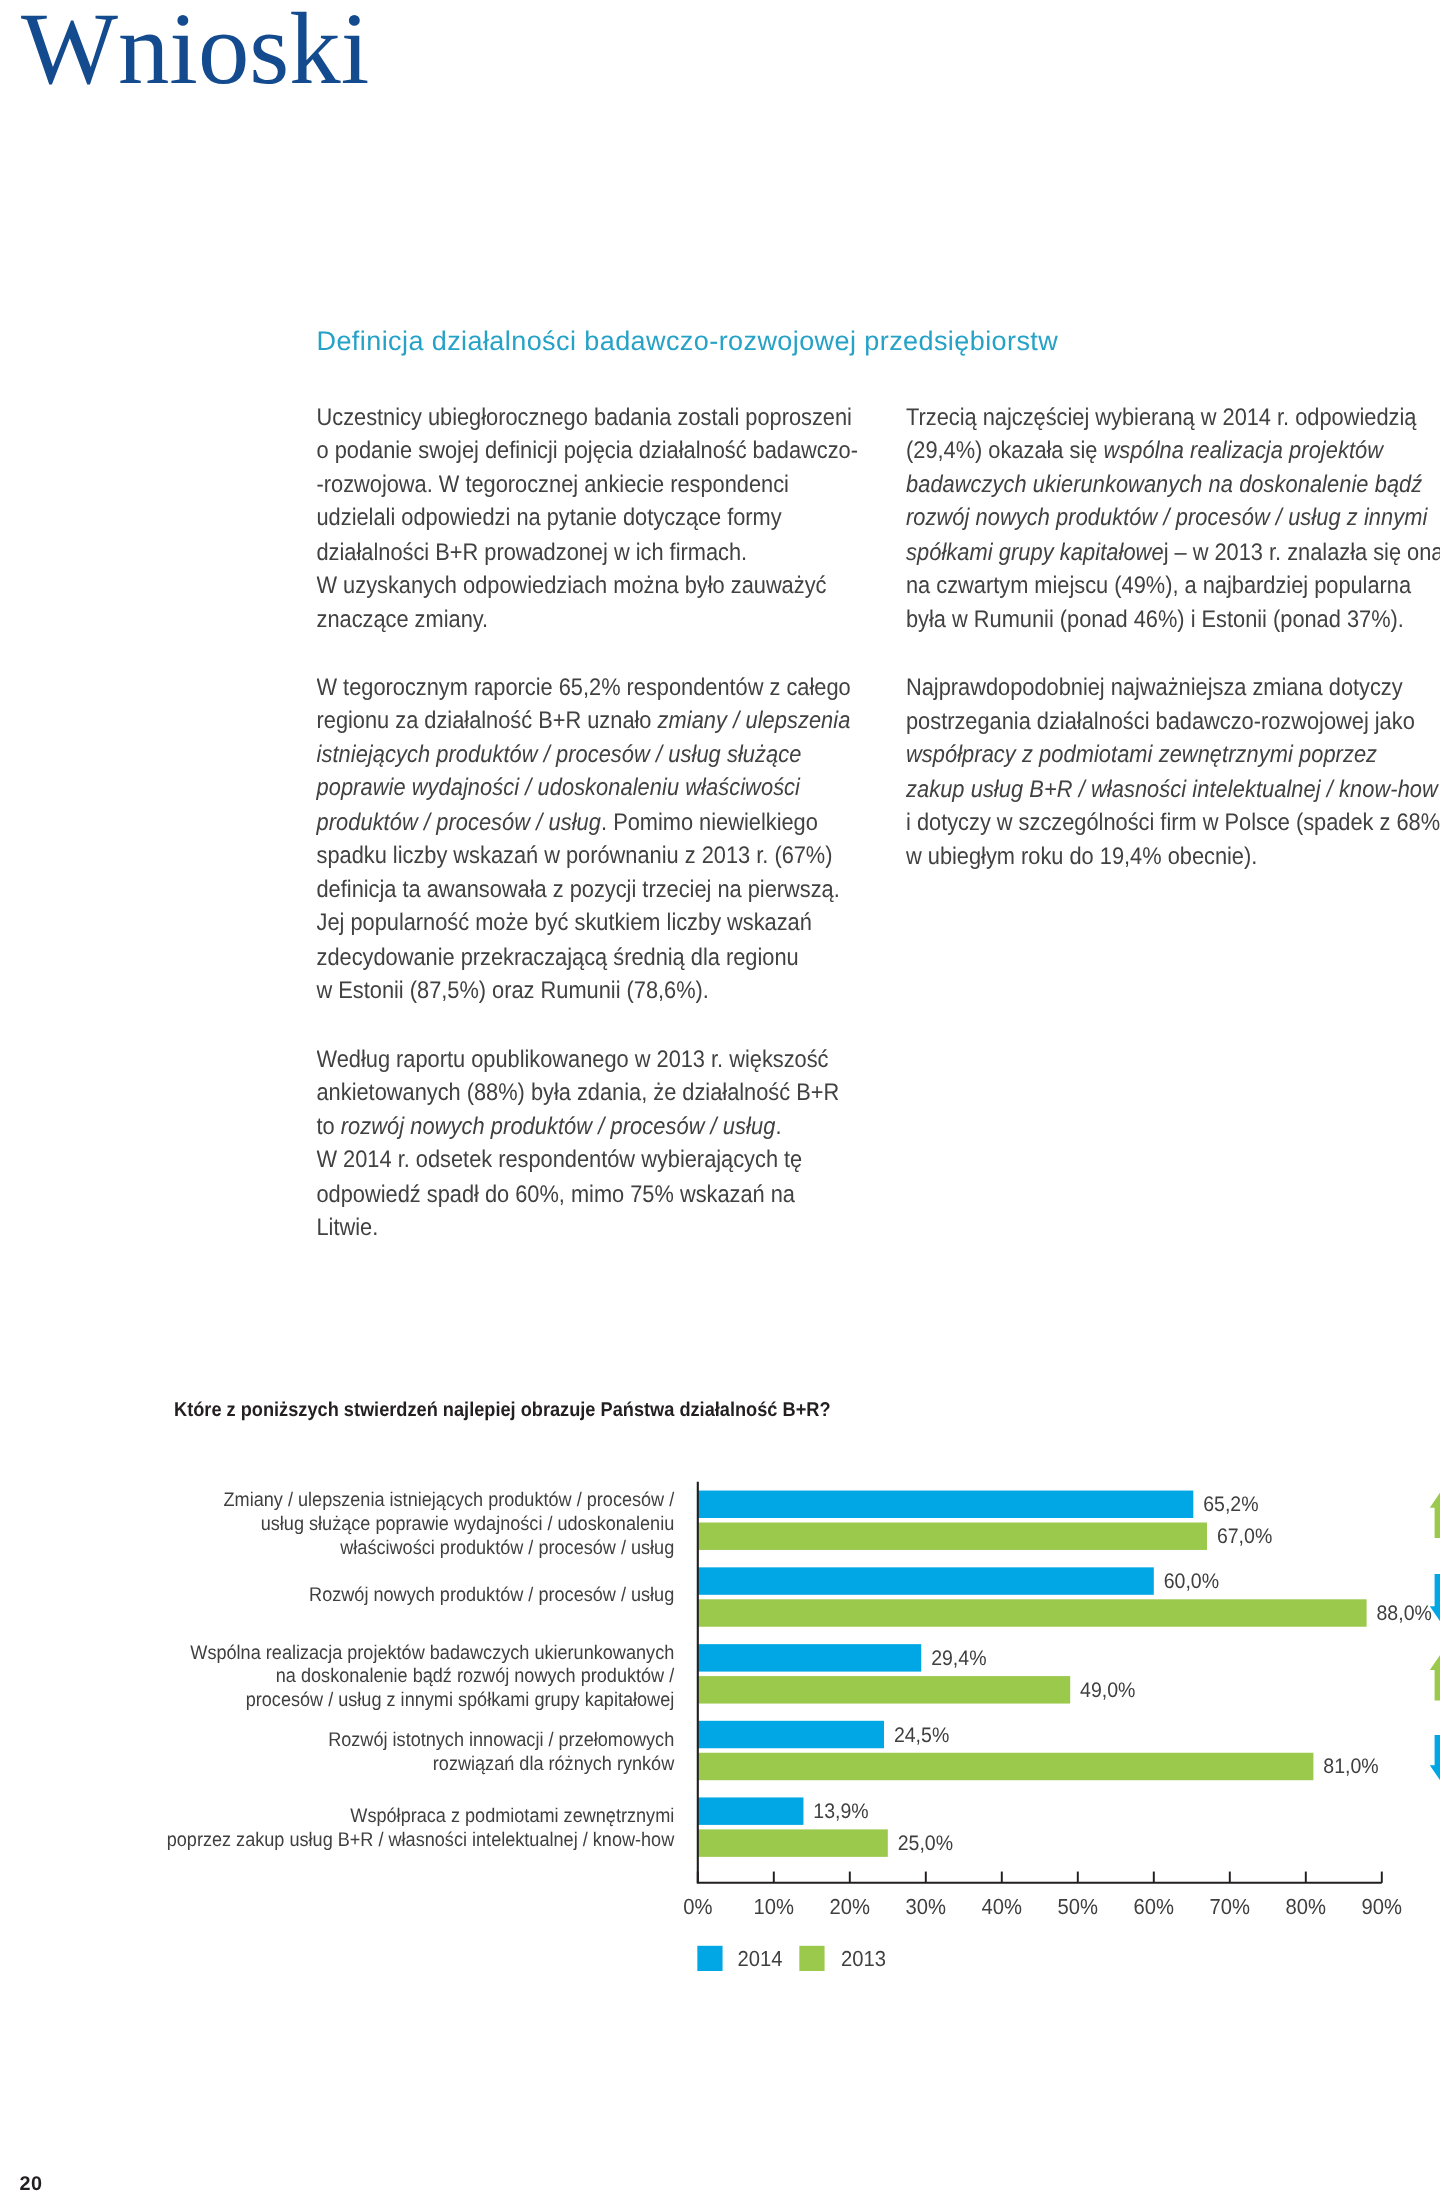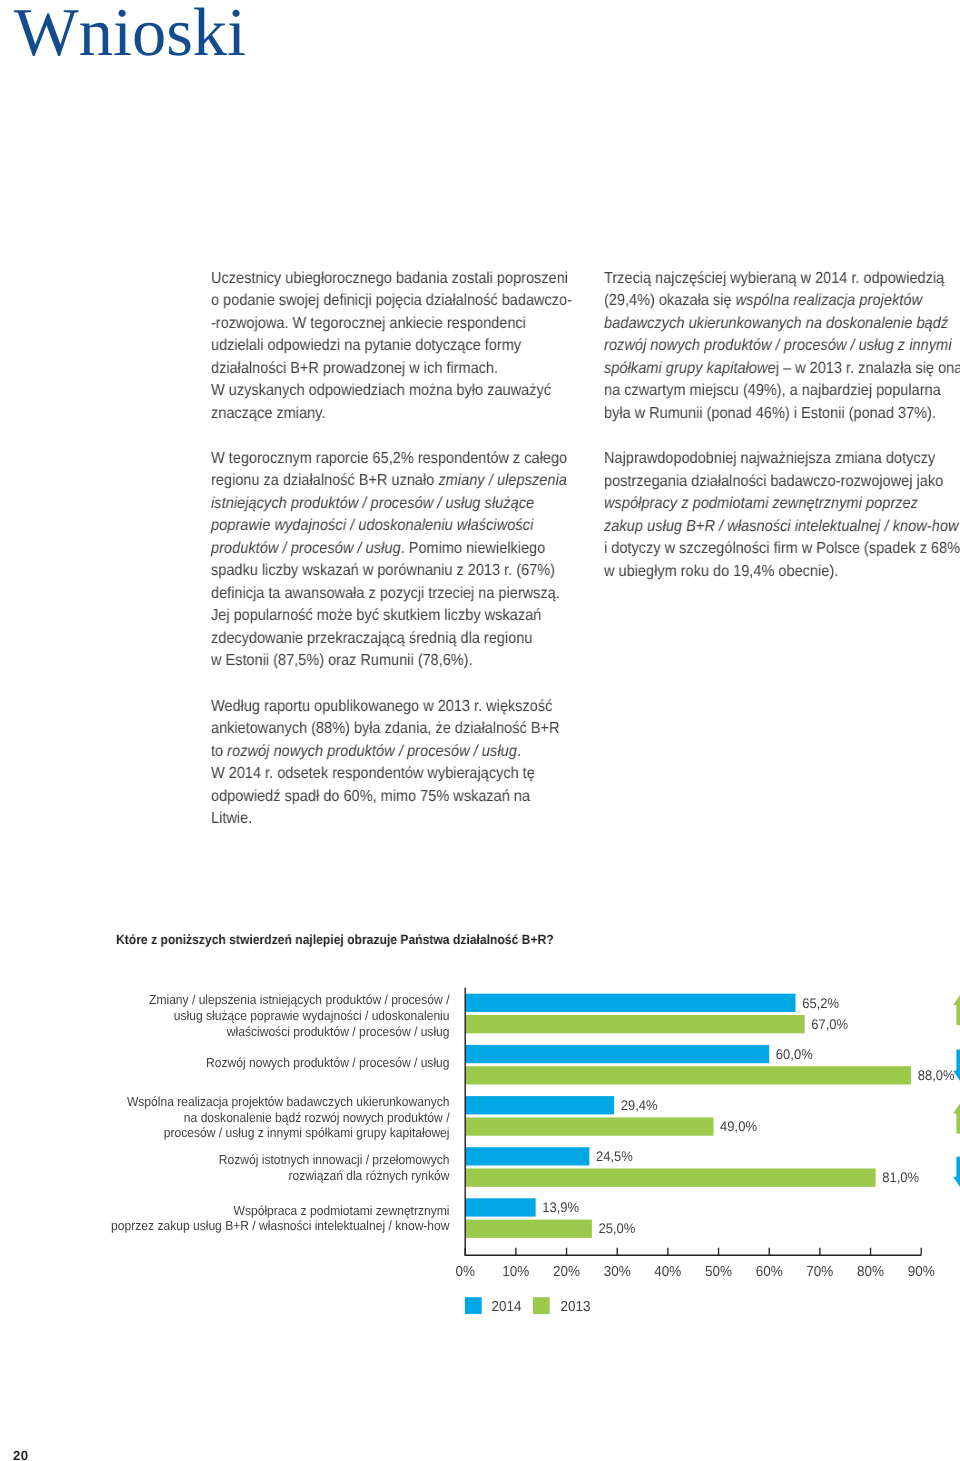--- a/index.html
+++ b/index.html
@@ -30,20 +30,21 @@
 
   #chartSvg{position:absolute;left:0;top:0;}
 </style>
 </head>
 <body>
 
 <div class="page">
 
   <div id="pageTitle">Wnioski</div>
 
+  <div id="sectionHeading">Definicja działalności badawczo-rozwojowej przedsiębiorstw</div>
 
   <div class="col" id="colL">
       <div class="tline" style="left: 199.2px; top: 270.5px;"><span>Uczestnicy ubiegłorocznego badania zostali poproszeni</span></div>
       <div class="tline" style="left: 199.2px; top: 293px;"><span>o podanie swojej definicji pojęcia działalność badawczo-</span></div>
       <div class="tline" style="left: 199.2px; top: 315.5px;"><span>-rozwojowa. W tegorocznej ankiecie respondenci</span></div>
       <div class="tline" style="left: 199.2px; top: 338px;"><span>udzielali odpowiedzi na pytanie dotyczące formy</span></div>
       <div class="tline" style="left: 199.2px; top: 360.5px;"><span>działalności B+R prowadzonej w ich firmach.</span></div>
       <div class="tline" style="left: 199.2px; top: 383px;"><span>W uzyskanych odpowiedziach można było zauważyć</span></div>
       <div class="tline" style="left: 199.2px; top: 405.5px;"><span>znaczące zmiany.</span></div>
       <div class="tline" style="left: 199.2px; top: 450.6px;"><span>W tegorocznym raporcie 65,2% respondentów z całego</span></div>

